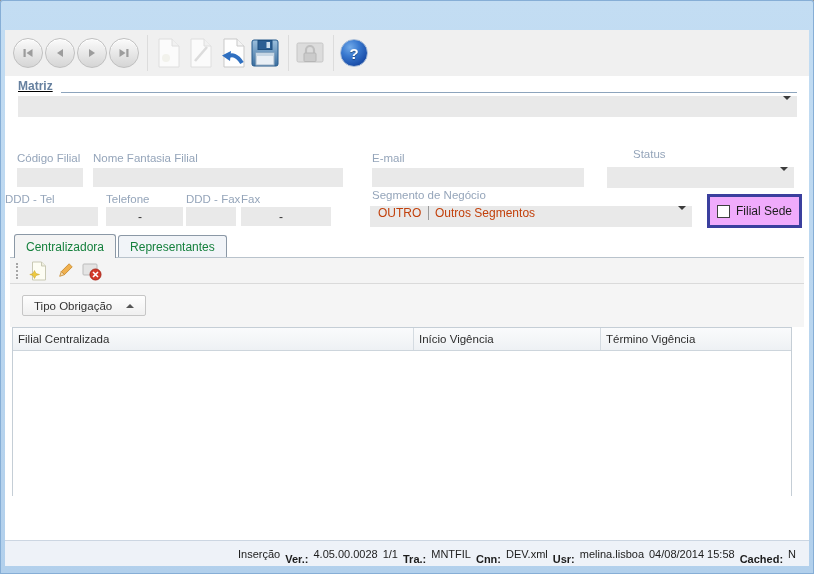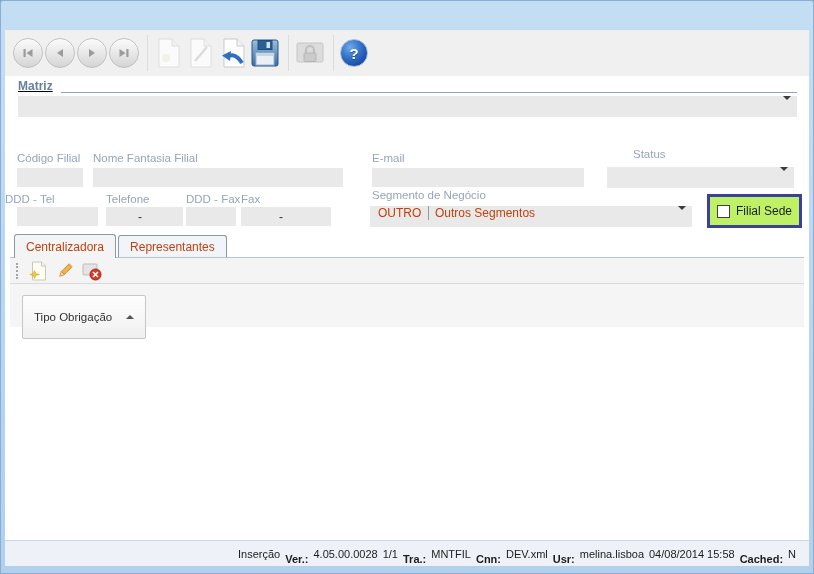--- a/index.html
+++ b/index.html
@@ -77,44 +77,44 @@
     display:flex; font-size:12px; color:#c2410c;
     padding:0 6px 0 8px;
   }
   .combo .spacer{ flex:1; }
   .arr-down{ width:0; height:0; border-left:4px solid transparent; border-right:4px solid transparent; border-top:4px solid #3c3c3c; }
   .arr-up{ width:0; height:0; border-left:4px solid transparent; border-right:4px solid transparent; border-bottom:4px solid #555; }
   .vdiv{ width:1px; height:14px; background:#9a9a9a; margin:0 6px 0 0; }
   .seg-code{ width:50px; }
   .focusbox{
     position:absolute; left:702px; top:118px; width:95px; height:34px;
-    border:3px solid #3b3f9e; background:#bef264;
+    border:3px solid #3b3f9e; background:#f0abfc;
     display:flex; align-items:center; padding-left:7px; gap:6px;
   }
   .checkbox{ width:13px; height:13px; border:1px solid #404040; background:#fff; }
   .cb-label{ font-size:12px; color:#1c1c1c; white-space:nowrap; }
   
   .tabs{ position:absolute; left:9px; top:158px; height:24px; display:flex; z-index:3; }
   .tab{
     height:22px; margin-top:1px; margin-right:2px; padding:0 11px;
     border:1px solid #8b98a6; border-bottom:none; border-radius:3px 3px 0 0;
-    background:#f1f4f8; font-size:12px; color:#c2410c;
+    background:#f1f4f8; font-size:12px; color:#15803d;
     display:flex; align-items:center;
   }
   .tab.active{ height:24px; margin-top:0; margin-bottom:-1px; background:#f4f4f4; z-index:4; }
   .subtoolbar{
     position:absolute; left:5px; top:181px; width:794px; height:27px;
     background:#f4f4f4; border-top:1px solid #b9c3cc; border-bottom:1px solid #dadada;
     display:flex; align-items:center; padding-left:6px; z-index:2;
   }
   .grip{ border-left:2px dotted #a5a5a5; height:16px; margin-right:8px; }
   .sbtn{ width:24px; height:22px; border:none; background:none; display:flex; align-items:center; justify-content:center; margin-right:3px; }
   .groupbar{ position:absolute; left:5px; top:208px; width:794px; height:43px; background:#f5f5f5; }
   .groupbtn{
-    position:absolute; left:12px; top:11px; height:44px; padding:0 11px;
+    position:absolute; left:12px; top:11px; height:21px; padding:0 11px;
     border:1px solid #c6c6c6; border-radius:2px;
     background:linear-gradient(#fefefe,#f0f0f0);
     display:flex; align-items:center; gap:14px;
     font-size:11.5px; color:#333;
   }
   
   .grid{ position:absolute; left:7px; top:251px; width:780px; height:169px; border:1px solid #c5ced6; background:#fff; }
   .grid-header{ display:flex; height:23px; background:linear-gradient(#fafbfc,#eef1f4); border-bottom:1px solid #cdd5dc; }
   .gh-cell{ font-size:11.5px; color:#2e2e2e; display:flex; align-items:center; padding-left:5px; border-right:1px solid #d4dbe1; }
   .gh-cell:last-child{ border-right:none; }
@@ -291,20 +291,28 @@
       </button>
     </div>
 
     <div class="groupbar">
       <div class="groupbtn">
         <span>Tipo Obrigação</span>
         <span class="arr-up"></span>
       </div>
     </div>
 
+    <div class="grid">
+      <div class="grid-header">
+        <div class="gh-cell gh-c1">Filial Centralizada</div>
+        <div class="gh-cell gh-c2">Início Vigência</div>
+        <div class="gh-cell gh-c3">Término Vigência</div>
+      </div>
+      <div class="grid-body"></div>
+    </div>
 
   </div>
 
   <div class="statusbar">
     <span>Inserção</span>
     <span class="sb">Ver.:</span>
     <span>4.05.00.0028</span>
     <span>1/1</span>
     <span class="sb">Tra.:</span>
     <span>MNTFIL</span>

